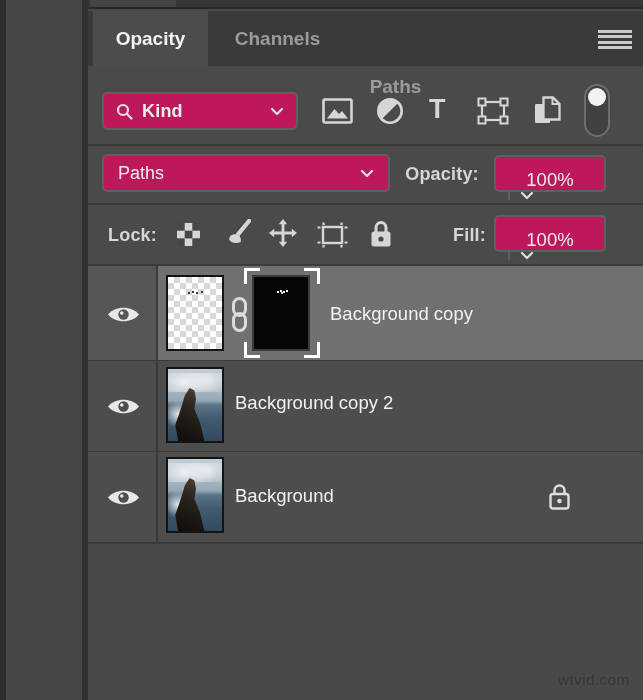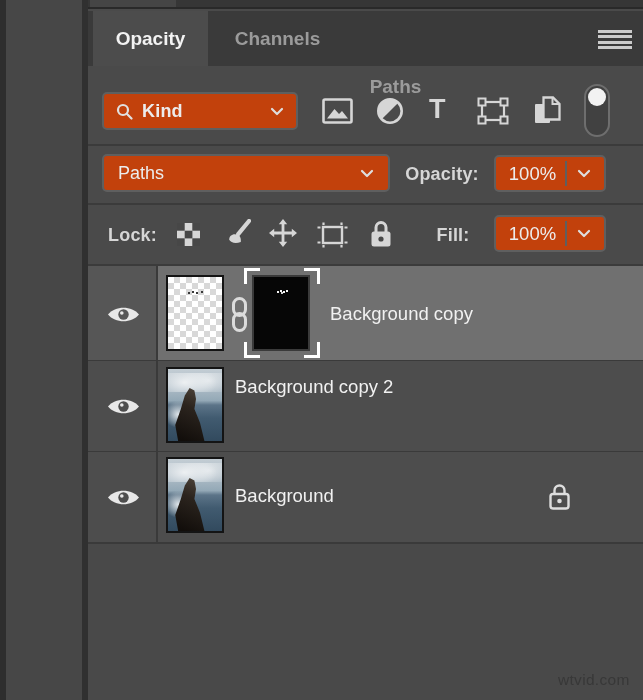--- a/index.html
+++ b/index.html
@@ -27,28 +27,28 @@
   .tab-layers{left:5px;width:115px;}
   .tab-channels{left:122px;width:135px;}
   .tab-paths{left:259px;width:97px;margin-top:48px;}
   .hamburger{left:598px;top:30px;width:34px;height:19px;display:flex;flex-direction:column;justify-content:space-between;}
   .hamburger span{display:block;height:3px;background:#cbcbcb;}
 
   
   .hsep{left:88px;width:555px;height:2px;background:#3b3b3b;}
 
   
-  .field{background:#c2410c;border:2px solid #5f5f5f;border-radius:5px;box-sizing:border-box;
+  .field{background:#be185d;border:2px solid #5f5f5f;border-radius:5px;box-sizing:border-box;
     display:flex;align-items:center;color:#ececec;font-size:18px;}
   .kind-box{left:102px;top:92px;width:196px;height:38px;padding:0 12px;}
   .kind-box .lbl{margin-left:9px;font-weight:bold;letter-spacing:.2px;}
   .kind-box .chev{margin-left:auto;}
   .blend-box{left:102px;top:154px;width:288px;height:38px;padding:0 14px;}
   .blend-box .chev{margin-left:auto;}
-  .val-box{width:112px;height:37px;padding:4px;}
+  .val-box{width:112px;height:37px;padding:12px;flex-direction:column;}
   .val-box .val{flex:1;text-align:center;font-size:18.5px;}
   .val-box .chev-cell{width:33px;align-self:stretch;display:flex;align-items:center;justify-content:center;
     border-left:2px solid #5f5f5f;}
   .row-label{color:#d6d6d6;font-size:18px;font-weight:bold;letter-spacing:.2px;}
 
   
   .icon{display:flex;align-items:center;justify-content:center;}
   .t-glyph{font-size:27px;font-weight:bold;color:#d6d6d6;line-height:1;}
   .toggle-pill{left:584px;top:84px;width:26px;height:53px;border:2px solid #6e6e6e;border-radius:14px;
     background:#414141;box-sizing:border-box;}
@@ -213,21 +213,21 @@
     <path d="M7.5 1.5 V4 M25.5 1.5 V4 M7.5 24 V26.5 M25.5 24 V26.5" stroke="#d6d6d6" stroke-width="2.2"></path>
   </svg>
 </div>
 <div class="abs icon" style="left:369px;top:219px;">
   <svg width="24" height="29" viewBox="0 0 24 29">
     <path d="M7 13 V8.5 a5 5 0 0 1 10 0 V13" fill="none" stroke="#d6d6d6" stroke-width="3"></path>
     <rect x="2.5" y="12.5" width="19" height="15" rx="2.5" fill="#d6d6d6"></rect>
     <circle cx="12" cy="20" r="2.6" fill="#474747"></circle>
   </svg>
 </div>
-<div class="abs row-label" style="left:420px;top:225px;width:66px;text-align:center;">Fill:</div>
+<div class="abs row-label" style="left:420px;top:225px;width:66px;text-align:right;">Fill:</div>
 <div class="abs field val-box" style="left:494px;top:215px;">
   <span class="val">100%</span>
   <span class="chev-cell">
     <svg width="14" height="9" viewBox="0 0 14 9">
       <path d="M2 2 L7 7 L12 2" fill="none" stroke="#dedede" stroke-width="2.2" stroke-linecap="round" stroke-linejoin="round"></path>
     </svg>
   </span>
 </div>
 
 <div class="abs hsep" style="top:264px;"></div>
@@ -270,21 +270,21 @@
     <path d="M2 10.5 C9 1.5 26 1.5 33 10.5 C26 19.5 9 19.5 2 10.5 Z" fill="#e8e8e8"></path>
     <circle cx="17.5" cy="10.5" r="5.2" fill="#4d4d4d"></circle>
     <circle cx="15.8" cy="9" r="1.8" fill="#e8e8e8"></circle>
   </svg>
 </div>
 <div class="abs thumb photo" style="left:166px;top:367px;">
   <div class="cloud"></div>
     <div class="foam"></div>
     <div class="rock"></div>
 </div>
-<div class="abs layer-name" style="left:235px;top:376px;">Background copy 2</div>
+<div class="abs layer-name" style="left:235px;top:392px;">Background copy 2</div>
 
 <div class="abs rowsep" style="top:451px;"></div>
 
 <div class="abs layer-row row3"></div>
 <div class="abs icon" style="left:106px;top:487px;">
   <svg width="35" height="21" viewBox="0 0 35 21">
     <path d="M2 10.5 C9 1.5 26 1.5 33 10.5 C26 19.5 9 19.5 2 10.5 Z" fill="#e8e8e8"></path>
     <circle cx="17.5" cy="10.5" r="5.2" fill="#4d4d4d"></circle>
     <circle cx="15.8" cy="9" r="1.8" fill="#e8e8e8"></circle>
   </svg>

